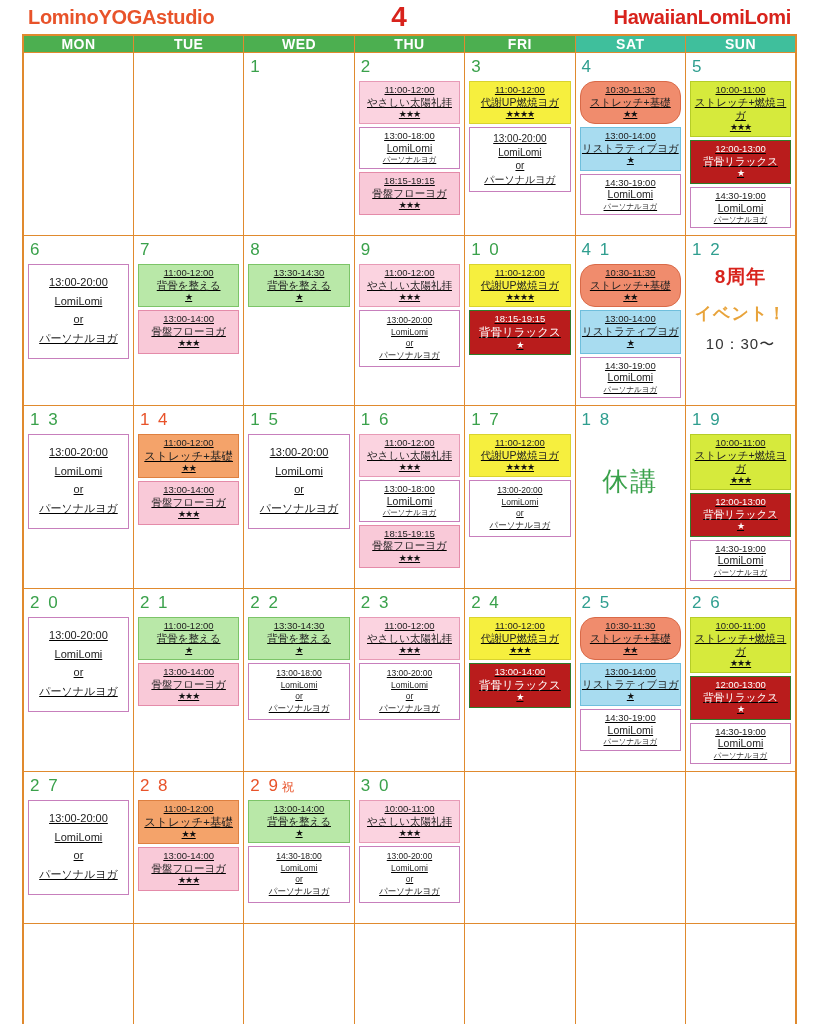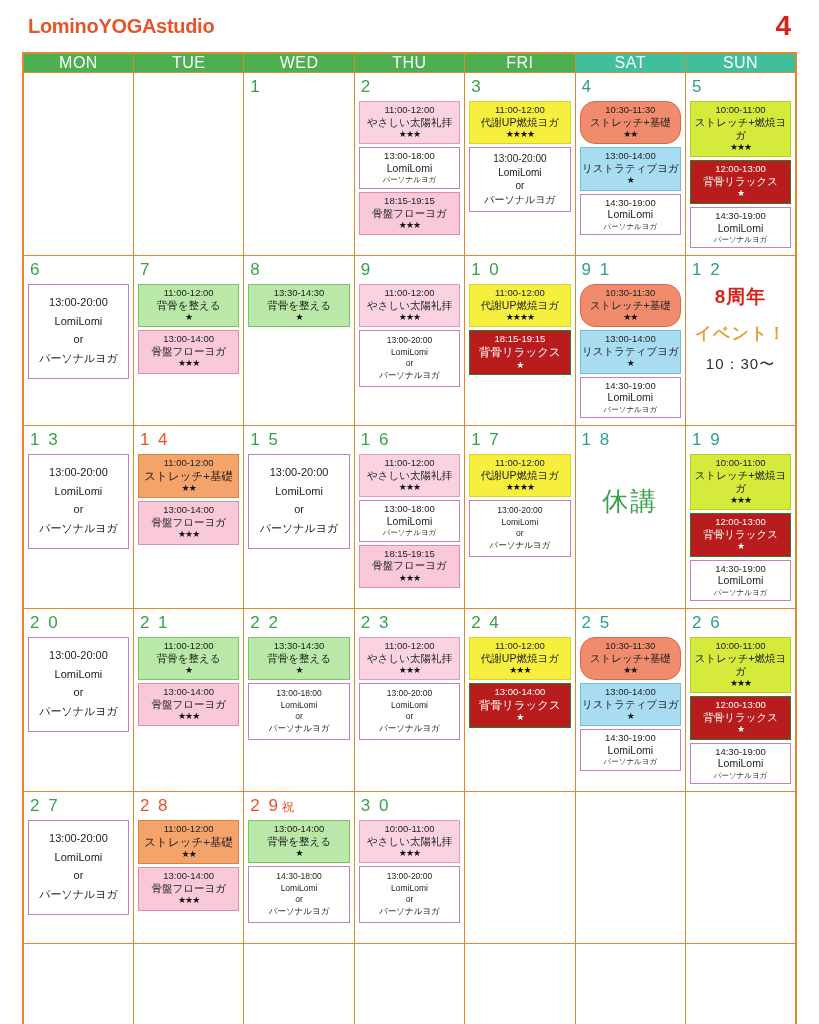--- a/index.html
+++ b/index.html
@@ -14,21 +14,21 @@
     width: 819px; height: 1024px;
     background: #ffffff;
     padding: 0 22px;
   }
 
   
   .top-bar {
     display: flex;
     align-items: center;
     justify-content: space-between;
-    height: 52px;
+    height: 34px;
     padding: 0 6px;
   }
   .brand-left {
     font-size: 20px;
     font-weight: bold;
     color: #e8532a;
     letter-spacing: -0.3px;
   }
   .month-title {
     font-size: 28px;
@@ -51,22 +51,22 @@
     width: 775px;
     table-layout: fixed;
   }
   .cal td, .cal th {
     border: 1px solid #e08a2e;
     vertical-align: top;
     padding: 0;
   }
   thead th {
     height: 16px;
-    font-size: 16px;
-    font-weight: normal;
+    font-size: 14px;
+    font-weight: bold;
     color: #ffffff;
     letter-spacing: 0.5px;
     text-align: center;
     vertical-align: middle;
     border: 1px solid #e08a2e;
   }
   th.wd-mon, th.wd-tue, th.wd-wed, th.wd-thu, th.wd-fri { background: #4caf50; }
   th.wd-sat, th.wd-sun { background: #3fbf9c; }
 
   td.day {
@@ -85,21 +85,21 @@
   }
   .c-green { color: #3aa14b; }
   .c-orange { color: #e8532a; }
   .c-teal { color: #2f9e8f; }
   .holiday-tag {
     font-size: 12px;
     color: #e8532a;
     margin-left: 2px;
   }
 
-  .events { padding: 4px 4px; }
+  .events { padding: 4px 4px; text-decoration: underline; }
 
   .ev {
     border: 1px solid #999;
     margin-bottom: 3px;
     padding: 2px 1px 3px 1px;
     text-align: center;
     line-height: 1.25;
   }
   .ev .t { font-size: 9.5px; color: #222; }
   .ev .n { font-size: 10.5px; color: #222; }
@@ -155,20 +155,21 @@
   }
 </style>
 </head>
 <body>
 
 <div id="page">
 
   <div class="top-bar">
     <div class="brand-left">LominoYOGAstudio</div>
     <div class="month-title">4</div>
+    <div class="brand-right">HawaiianLomiLomi</div>
   </div>
 
   <table class="cal">
     <thead>
       <tr>
         <th class="wd-mon">MON</th>
         <th class="wd-tue">TUE</th>
         <th class="wd-wed">WED</th>
         <th class="wd-thu">THU</th>
         <th class="wd-fri">FRI</th>
@@ -324,21 +325,21 @@
               <div class="s">★★★★</div>
             </div>
             <div class="ev bg-grn">
               <div class="t">18:15-19:15</div>
               <div class="n big">背骨リラックス</div>
               <div class="s">★</div>
             </div>
           </div>
         </td>
         <td class="day">
-          <div class="daynum c-teal">9 1</div>
+          <div class="daynum c-teal">4 1</div>
           <div class="events">
             <div class="ev bg-salmon">
               <div class="t">10:30-11:30</div>
               <div class="n">ストレッチ+基礎</div>
               <div class="s">★★</div>
             </div>
             <div class="ev bg-blue">
               <div class="t">13:00-14:00</div>
               <div class="n">リストラティブヨガ</div>
               <div class="s">★</div>

